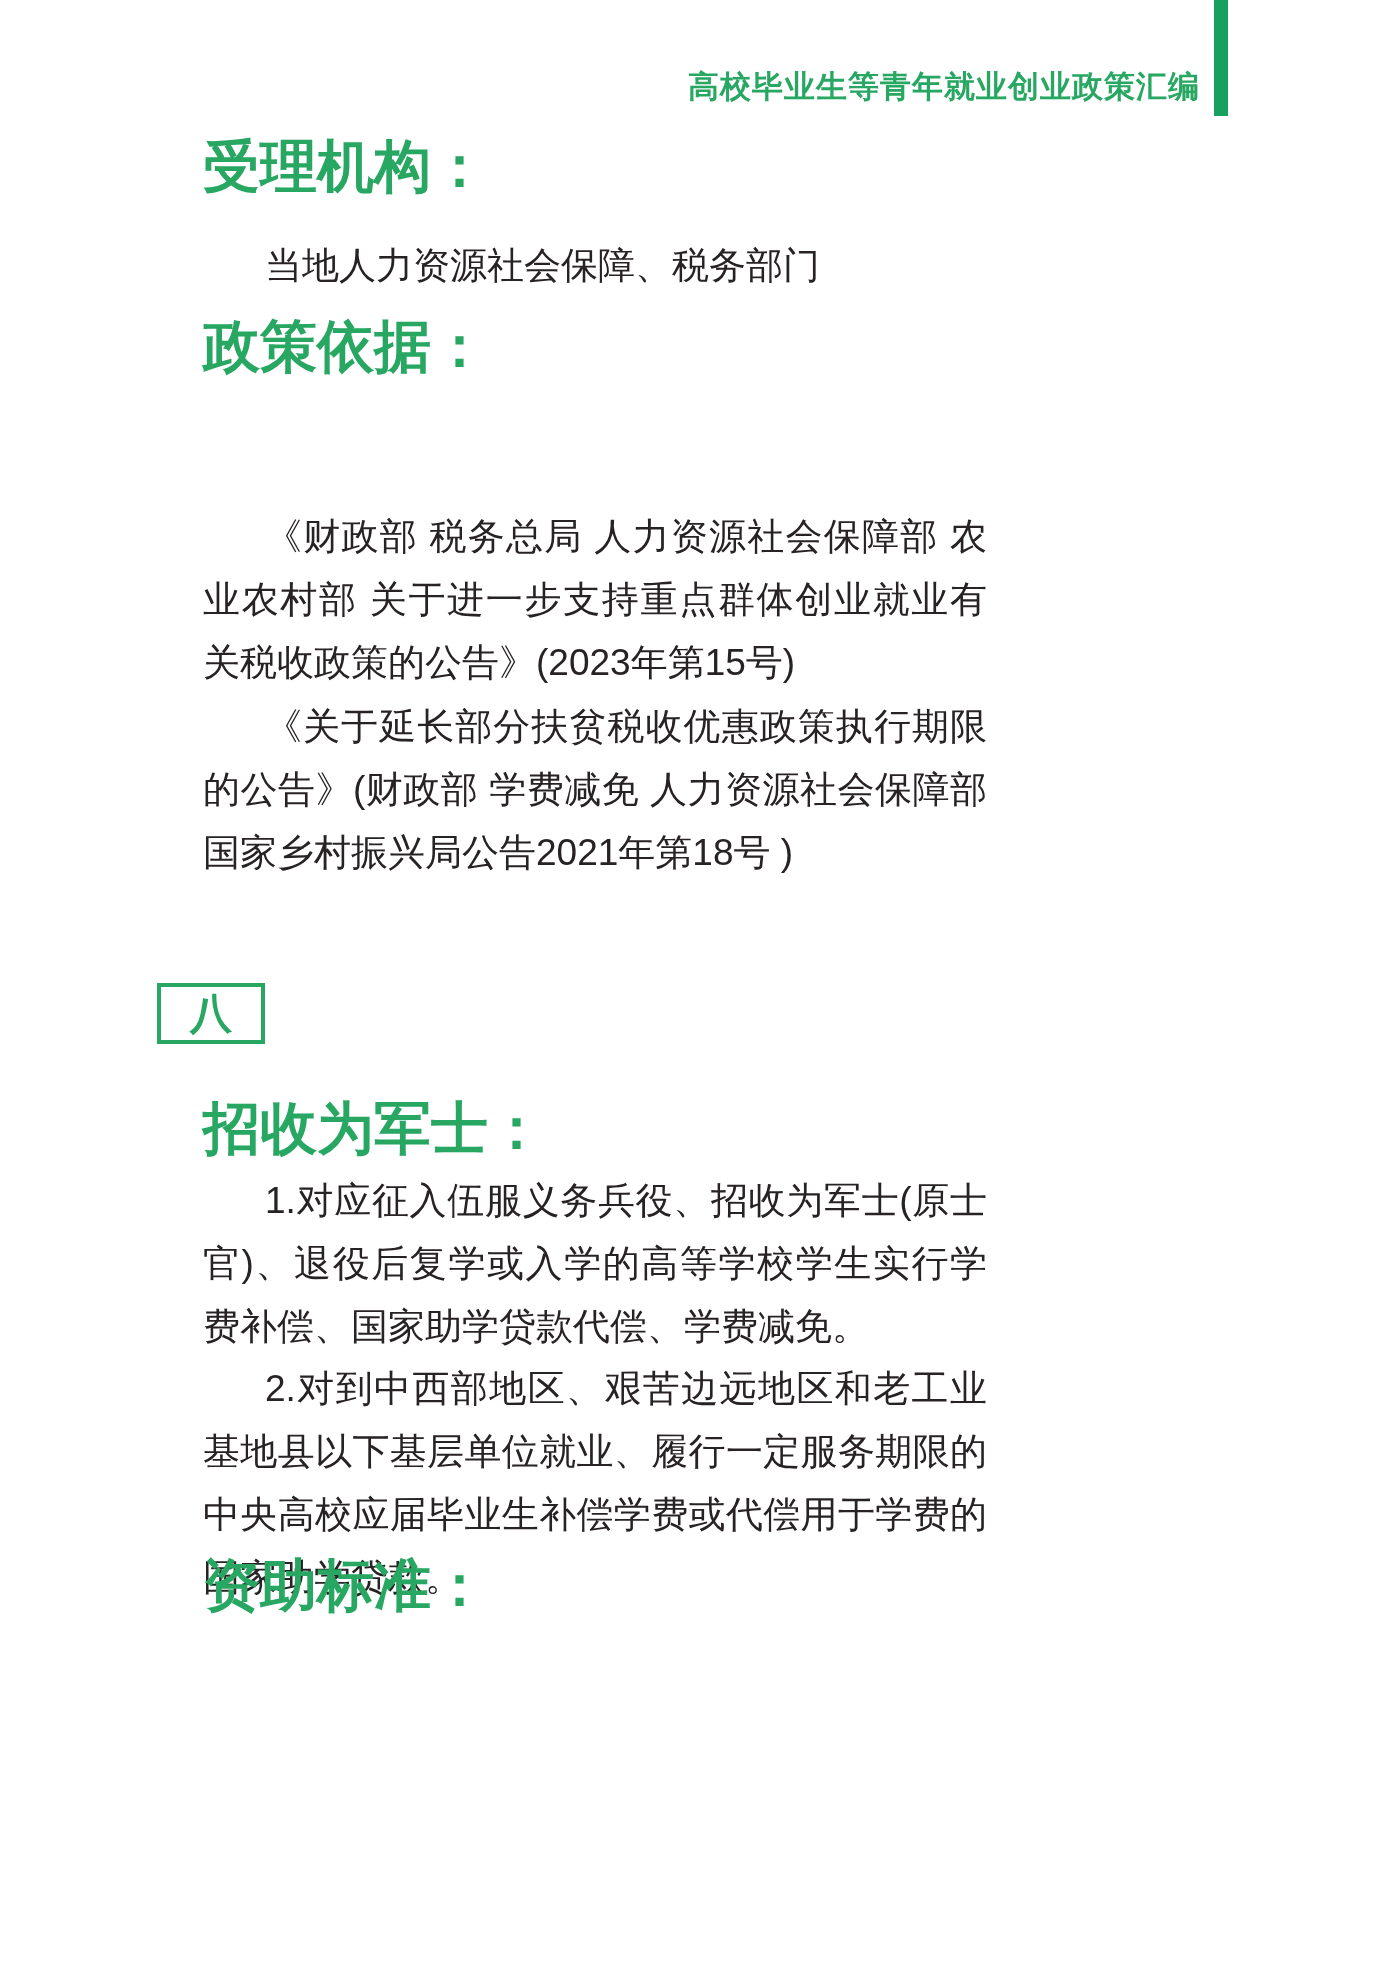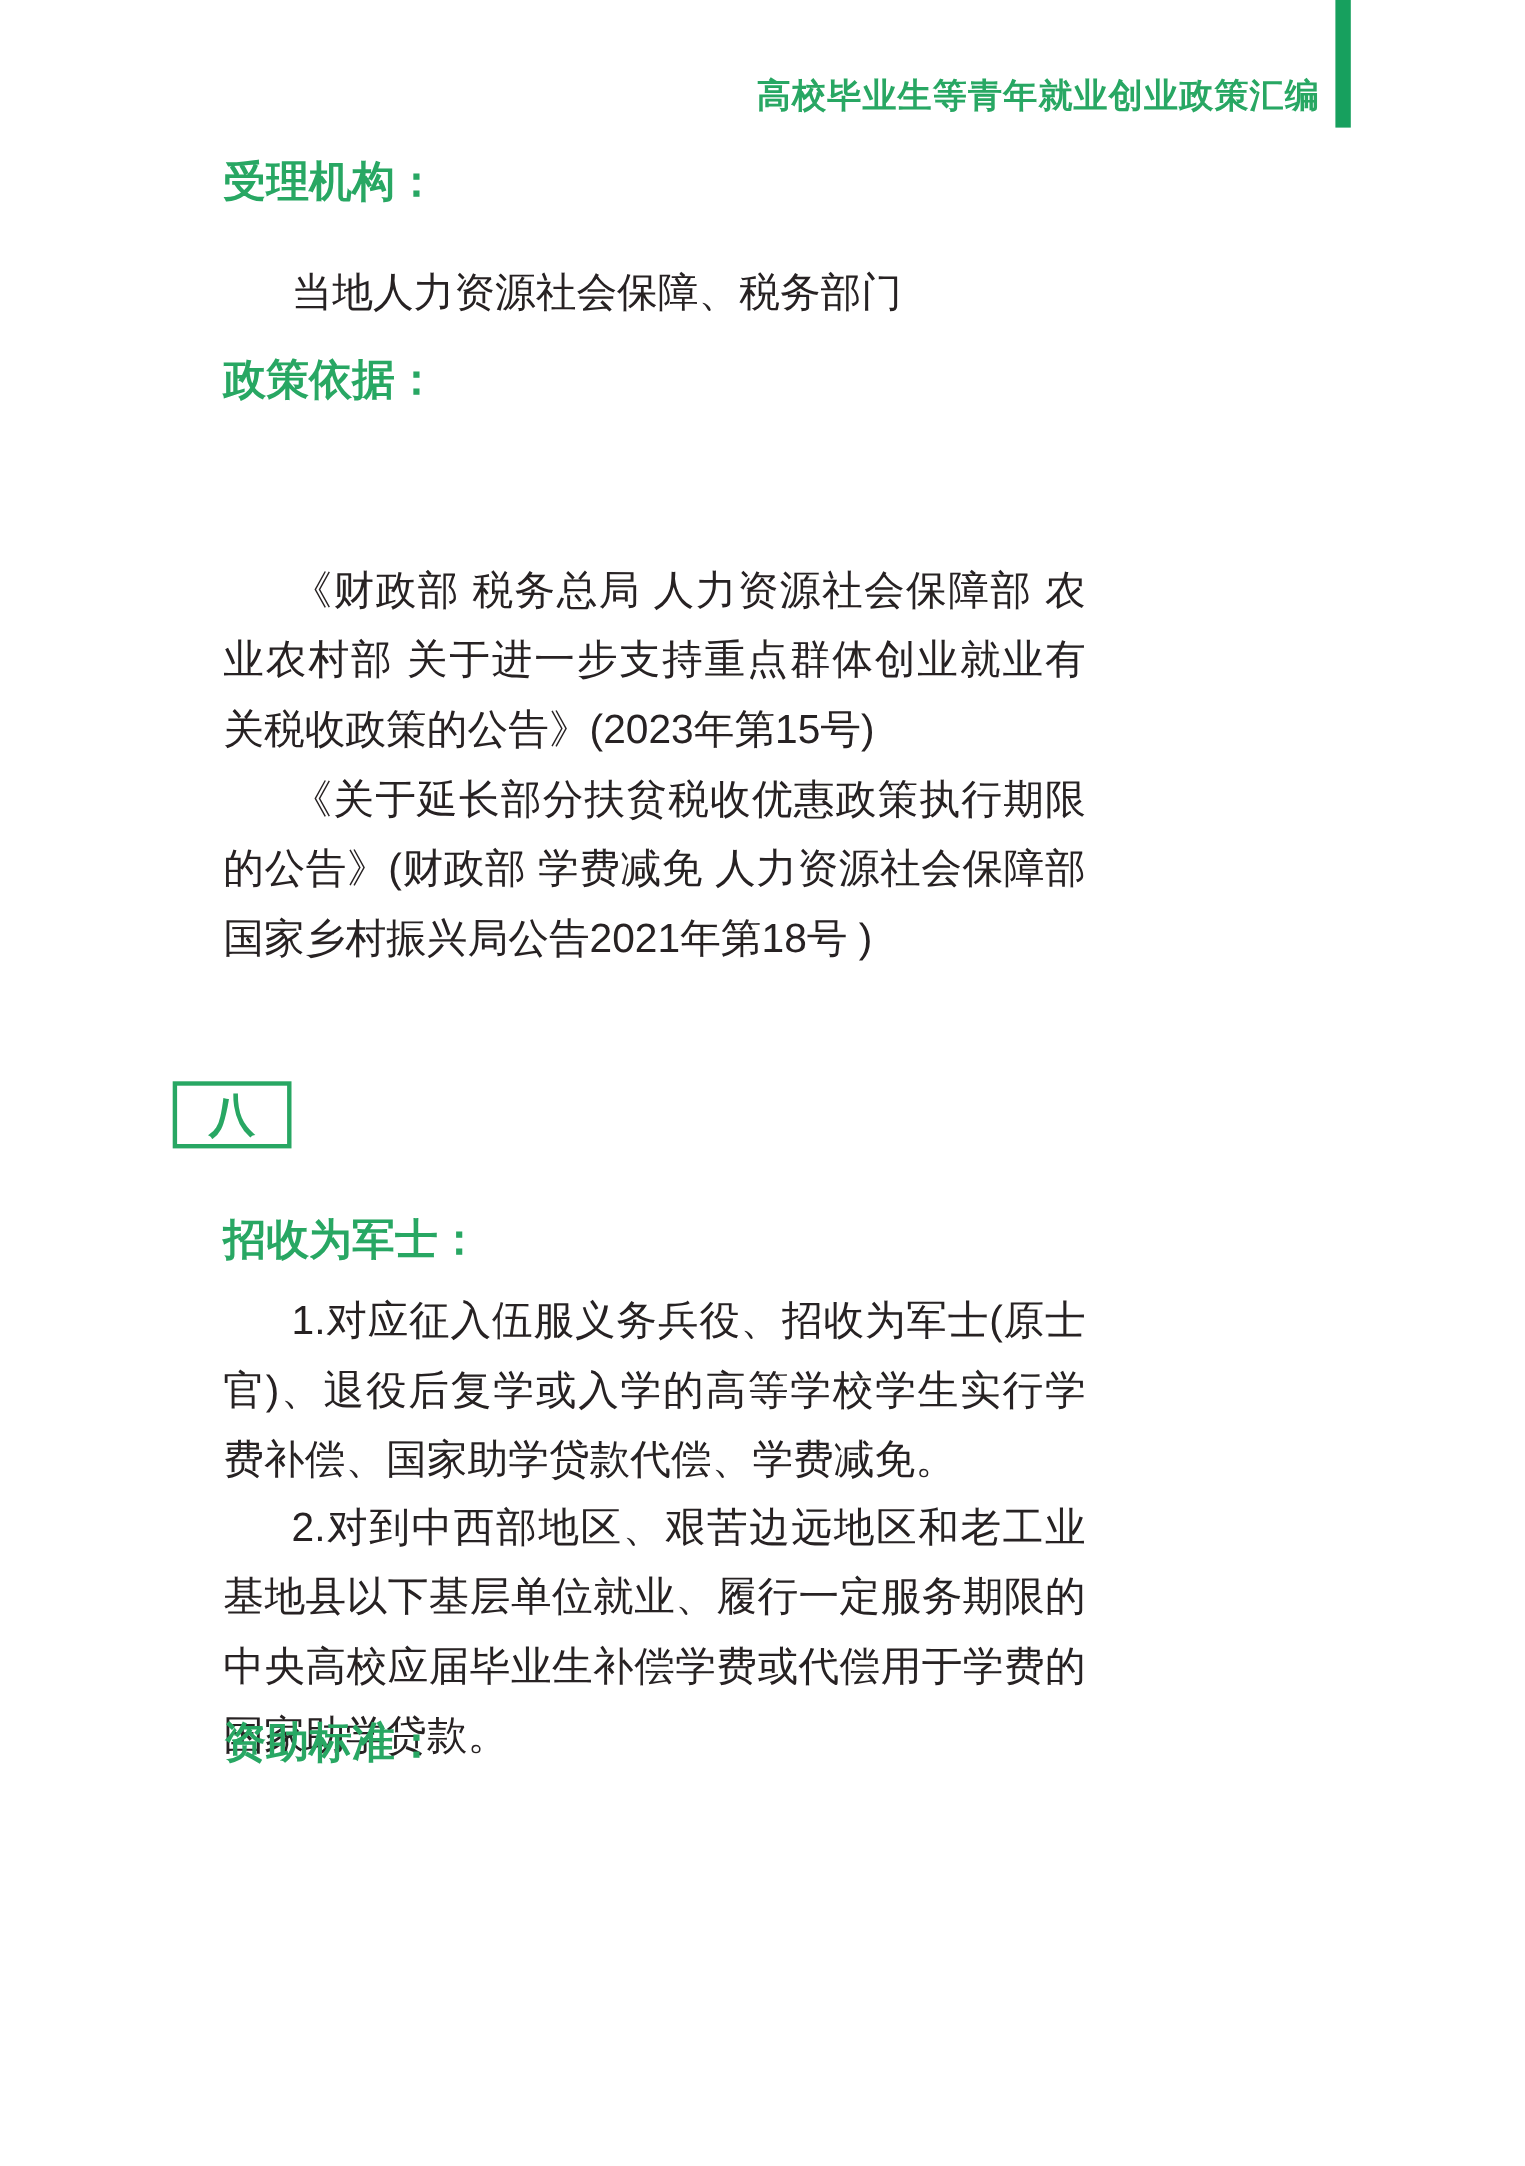--- a/index.html
+++ b/index.html
@@ -19,21 +19,21 @@
   }
   
   .running-head {
     position:absolute; top:66px; right:186px;
     font-size:31px; font-weight:bold; color:var(--brand-green,#28a763);
     white-space:nowrap; letter-spacing:1px;
   }
   
   .green-heading {
     position:absolute; left:203px;
-    font-size:39px; line-height:48px; font-weight:bold;
+    font-size:57px; line-height:48px; font-weight:bold;
     color:var(--brand-green,#28a763); white-space:nowrap;
   }
   
   .body-line {
     position:absolute; left:265px;
     font-size:37px; line-height:48px; font-weight:500; white-space:nowrap;
   }
   .body-para {
     position:absolute; left:203px; width:784px;
     font-size:37px; line-height:63px; font-weight:500;

